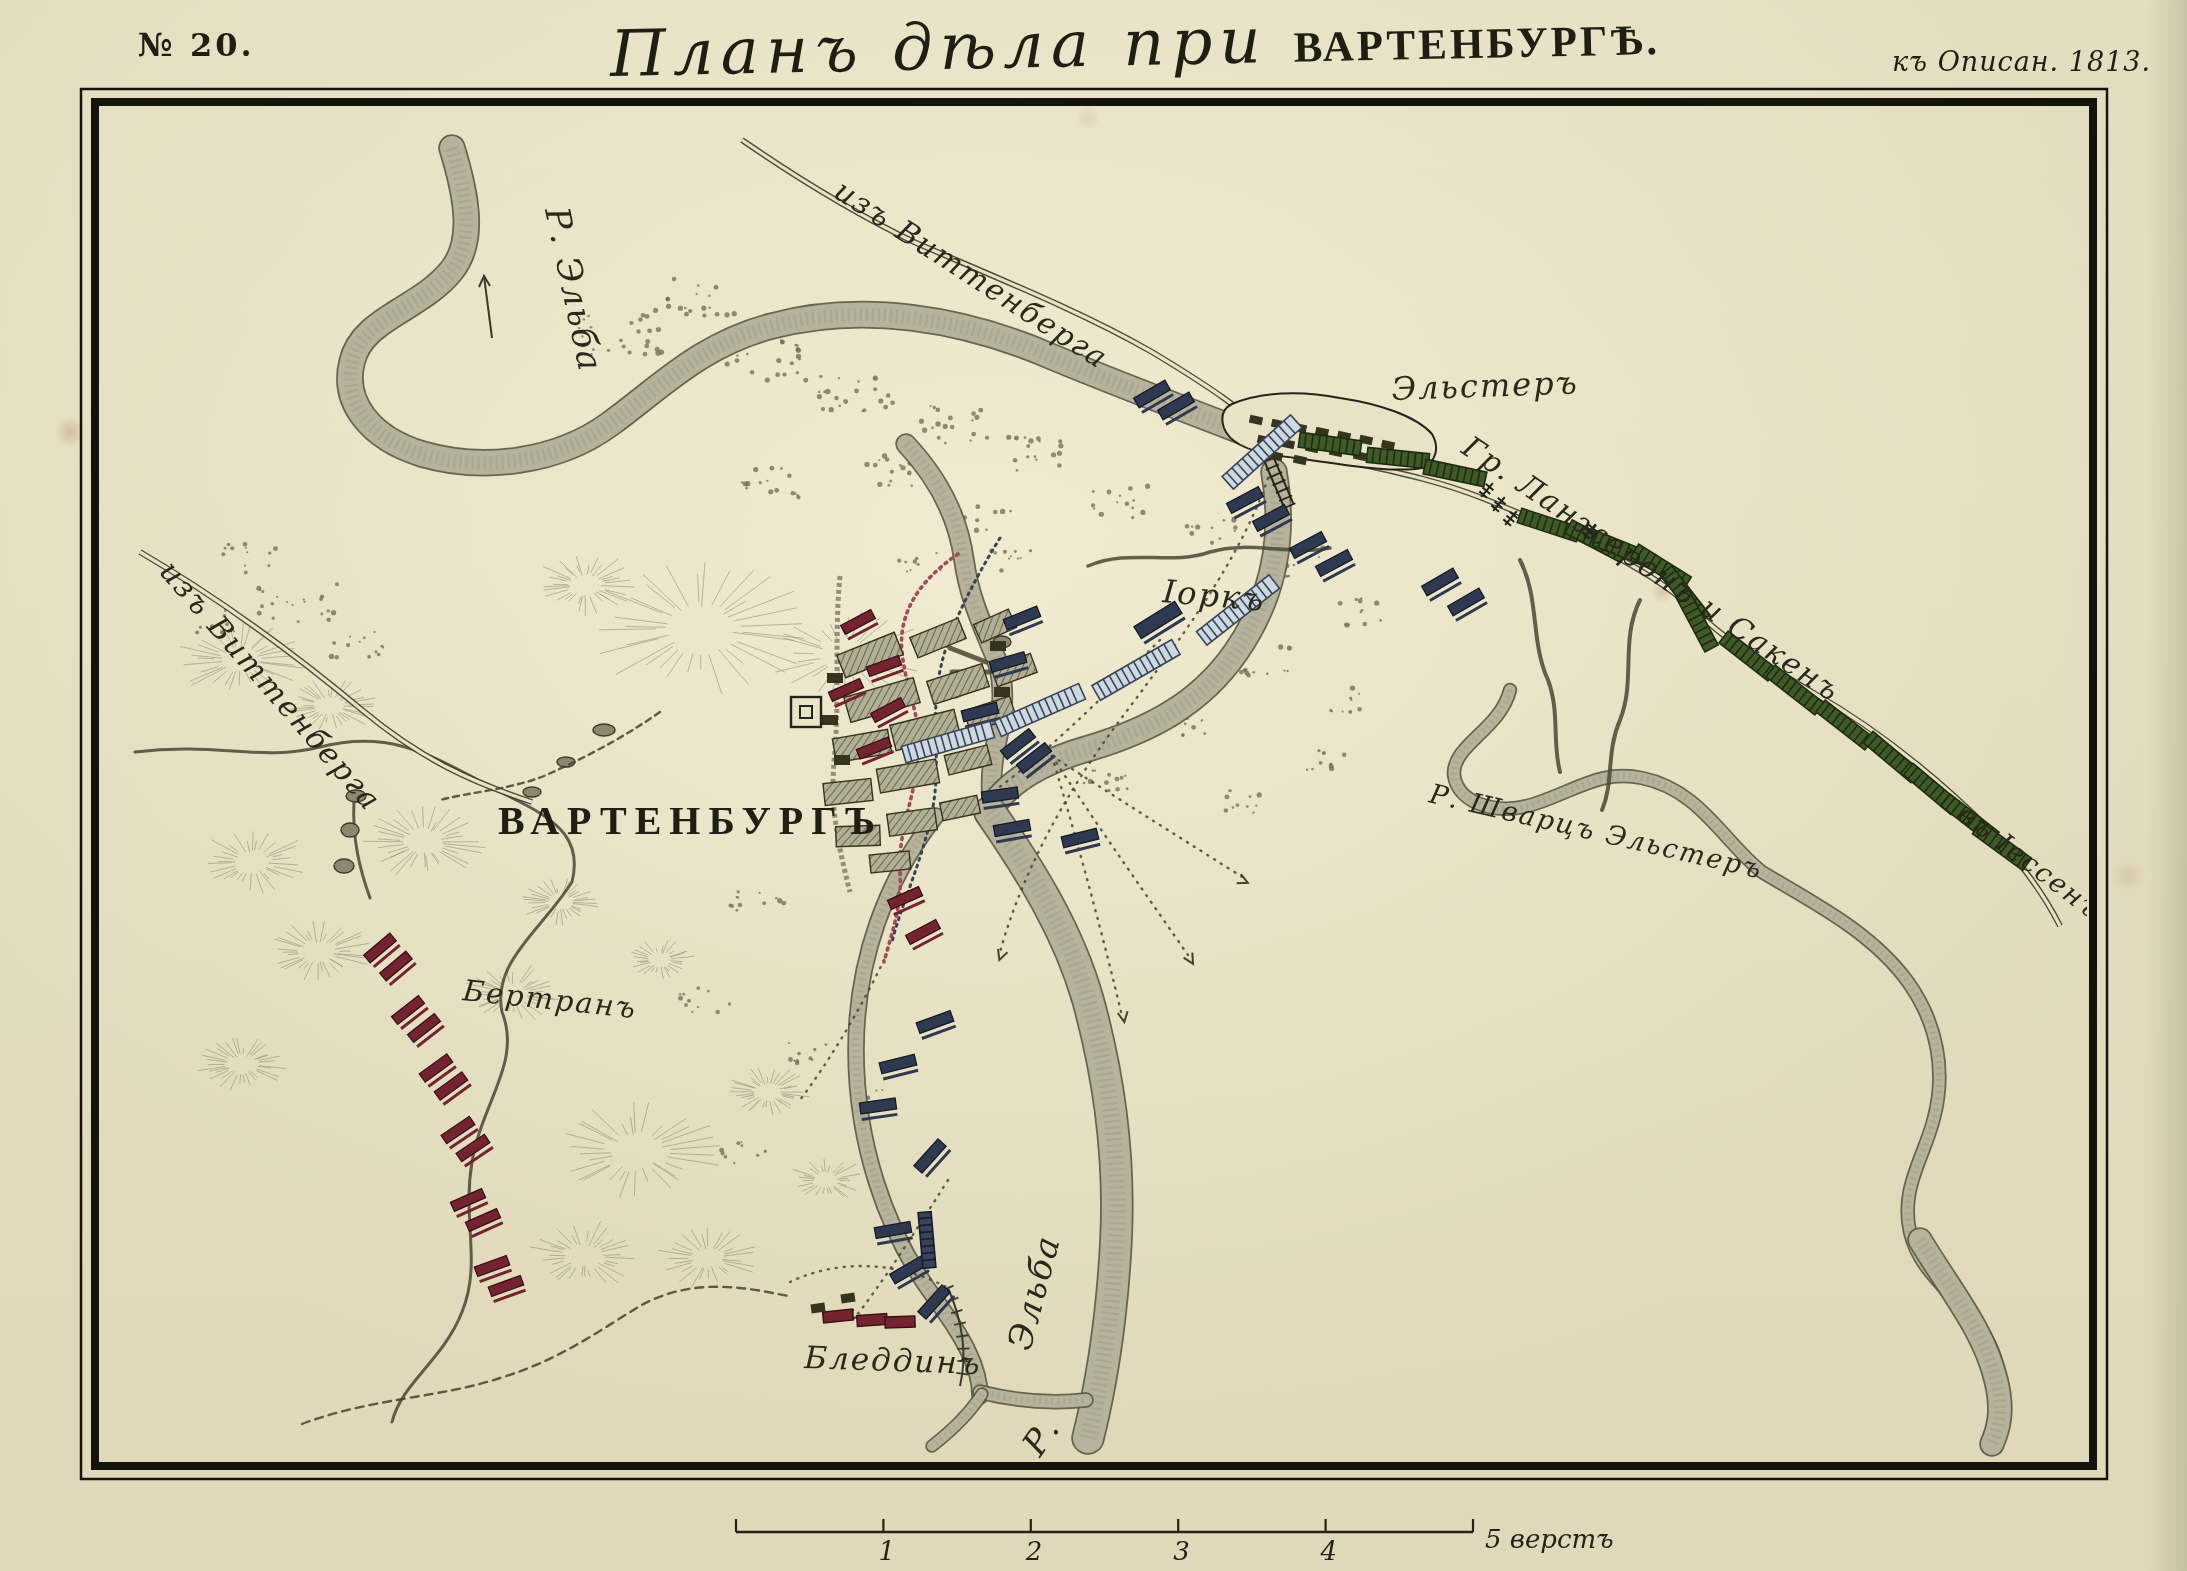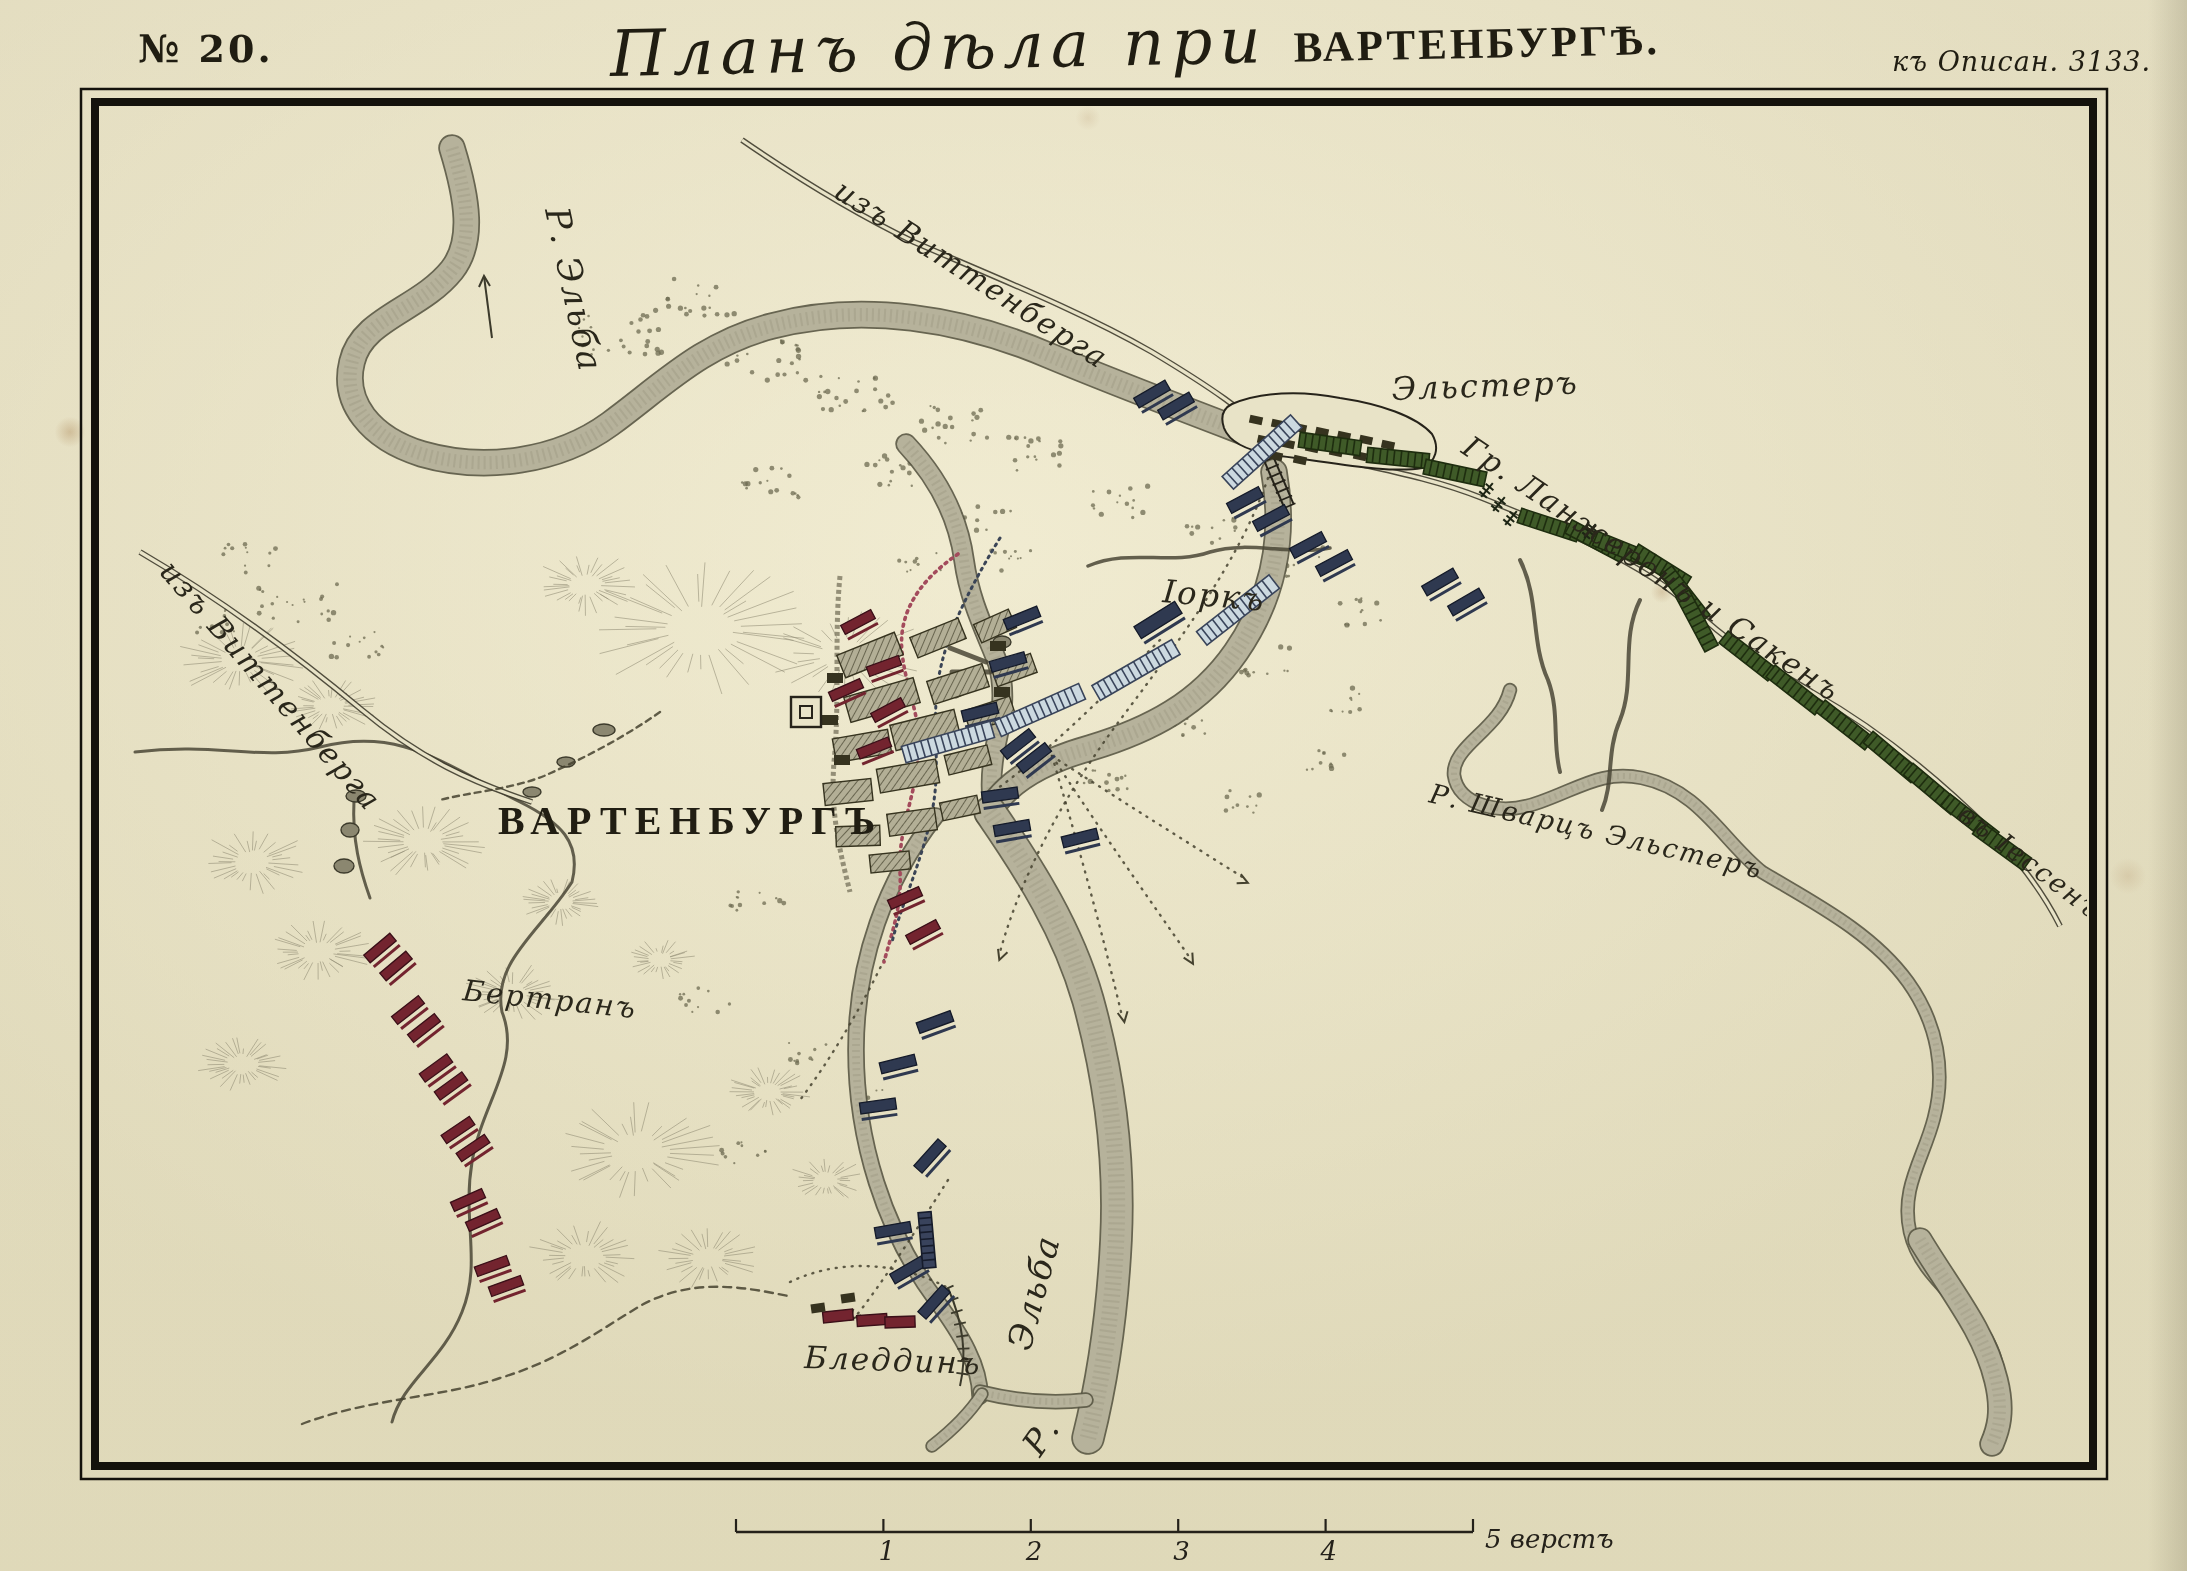--- a/index.html
+++ b/index.html
@@ -11,39 +11,39 @@
       radial-gradient(22px 22px at 70px 432px, rgba(155,110,55,.30), rgba(155,110,55,0) 70%),
       radial-gradient(16px 16px at 1662px 592px, rgba(150,100,50,.22), rgba(150,100,50,0) 70%),
       radial-gradient(26px 26px at 2128px 876px, rgba(150,100,50,.14), rgba(150,100,50,0) 70%),
       radial-gradient(18px 18px at 1088px 118px, rgba(150,100,50,.12), rgba(150,100,50,0) 70%),
       linear-gradient(90deg, rgba(95,90,65,0) 0 2148px, rgba(95,90,65,.20) 2187px),
       radial-gradient(1500px 1000px at 45% 35%, rgba(252,248,224,.45), rgba(213,206,172,.28) 88%),
       linear-gradient(#e9e3c8,#e3ddbe);
   }
   svg{position:absolute;left:0;top:0}
   .hdr{position:absolute;white-space:nowrap;color:#201d12}
-  #map-number{left:138px;top:26px;font-size:38px;font-weight:bold;letter-spacing:3px}
+  #map-number{left:138px;top:26px;font-size:32px;font-weight:bold;letter-spacing:3px}
   #title-wrap{left:610px;top:6px;display:flex;align-items:baseline;transform:rotate(-1.2deg)}
   #title-script{font-style:italic;font-size:64px;letter-spacing:7px}
   #title-caps{font-family:"Liberation Serif",serif;font-weight:bold;font-size:43px;letter-spacing:3px;margin-left:26px}
   #reference-note{left:1892px;top:46px;font-style:italic;font-size:27px;letter-spacing:1px}
   text{fill:#26231a}
   .lab-script{font-family:"DejaVu Serif",serif;font-style:italic;letter-spacing:2px;fill:#2a271b}
   .lab-caps{font-family:"Liberation Serif",serif;font-weight:bold;letter-spacing:8px;fill:#211e13}
   .scale-num{font-family:"DejaVu Serif",serif;font-style:italic;font-size:26px;fill:#24211a}
 </style>
 </head>
 <body>
 
 <div class="hdr" id="map-number">№ 20.</div>
 <div class="hdr" id="title-wrap">
   <span id="title-script">Планъ дѣла при</span>
   <span id="title-caps">ВАРТЕНБУРГѢ.</span>
 </div>
-<div class="hdr" id="reference-note">къ Описан. 3133.</div>
+<div class="hdr" id="reference-note">къ Описан. 1813.</div>
 
 <svg id="map" width="2187" height="1571">
   <defs>
     <pattern id="hatch" width="6" height="6" patternUnits="userSpaceOnUse" patternTransform="rotate(45)">
       <rect width="6" height="6" fill="#b3af96"></rect>
       <line x1="0" y1="0" x2="0" y2="6" stroke="#55523c" stroke-width="1.6"></line>
     </pattern>
     <clipPath id="mapclip">
         <rect x="101" y="108" width="1986" height="1352"></rect>
       </clipPath>

